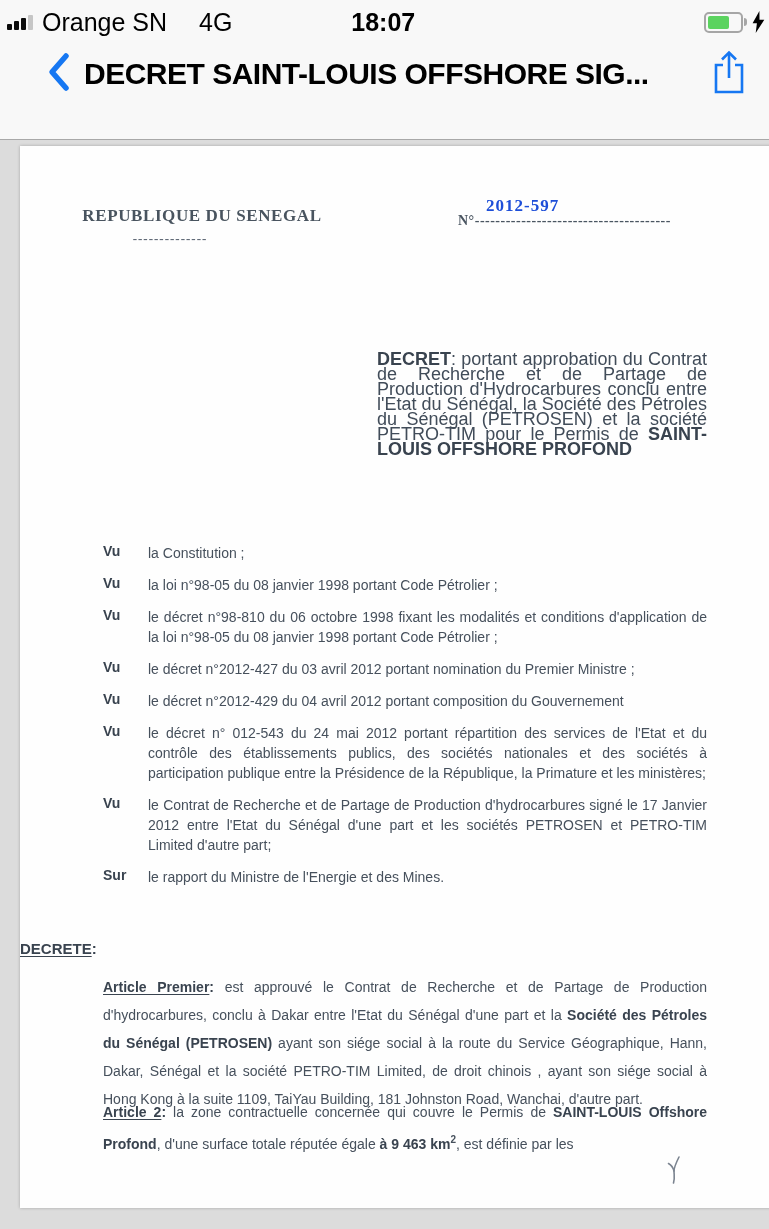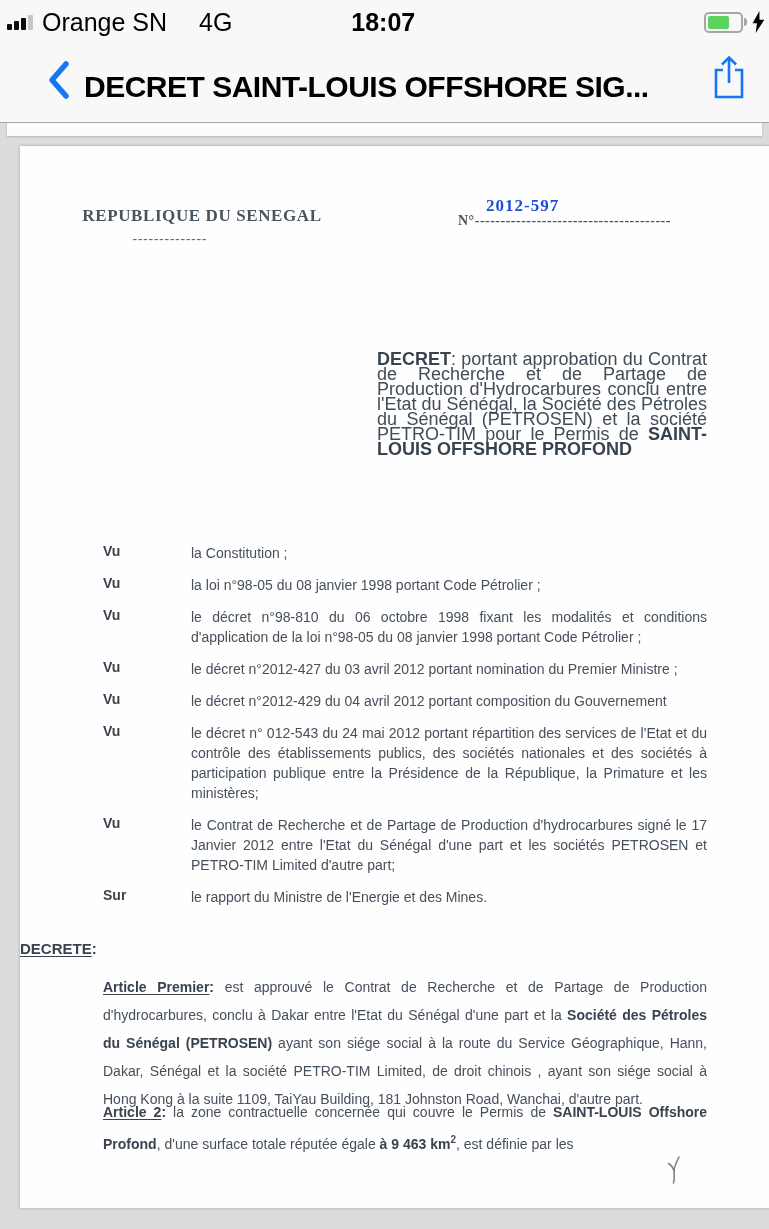--- a/index.html
+++ b/index.html
@@ -4,41 +4,41 @@
 <style>
   * { margin:0; padding:0; box-sizing:border-box; }
   html,body { background:#9a9a9a; }
   .screen {
     position:relative; width:769px; height:1229px; overflow:hidden;
     background:#dcdcdc; font-family:"Liberation Sans", sans-serif;
   }
 
   
   .topbar {
-    position:absolute; top:0; left:0; right:0; height:123px;
+    position:absolute; top:0; left:0; right:0; height:140px;
     background:#f8f8f8; border-bottom:1px solid #a8a8a8; z-index:5;
   }
   .status-row { height:44px; display:flex; align-items:center; padding:0 4px 0 7px; position:relative; }
   .sb-left { display:flex; align-items:center; }
   .bars { display:flex; align-items:flex-end; gap:2px; margin-right:9px; }
   .bar { width:5px; border-radius:1px; background:#0b0b0b; }
   .bar1{height:6px} .bar2{height:9px} .bar3{height:12px} .bar4{height:15px; background:#c6c6c6;}
   .carrier { font-size:25px; color:#000; }
   .network { font-size:25px; color:#000; margin-left:32px; }
   .sb-time {
     position:absolute; left:50%; transform:translateX(-52%);
     font-size:25px; font-weight:bold; color:#000;
   }
   .sb-right { margin-left:auto; display:flex; align-items:center; }
   .batt { position:relative; width:39px; height:21px; border:2px solid #a6a6a6; border-radius:5px; background:#f8f8f8; }
   .batt-fill { position:absolute; left:2px; top:2px; bottom:2px; width:21px; border-radius:2px; background:#5bd35f; }
   .batt-cap { width:3px; height:8px; background:#a6a6a6; border-radius:0 3px 3px 0; margin-left:1px; }
   .bolt { margin-left:5px; display:flex; }
 
-  .nav-row { height:66px; display:flex; align-items:flex-end; padding:0 22px 6px 47px; }
+  .nav-row { height:66px; display:flex; align-items:center; padding:0 22px 6px 47px; }
   .back-btn { display:flex; align-items:center; cursor:pointer; }
   .nav-title {
     flex:1; margin-left:13px; font-size:30px; font-weight:bold; color:#000;
     letter-spacing:-0.5px; white-space:nowrap; overflow:hidden;
   }
   .share-btn { display:flex; align-items:center; cursor:pointer; }
 
   
   .content { position:absolute; top:113px; left:0; right:0; bottom:0; background:#dcdcdc; }
   .prev-page {
@@ -62,21 +62,21 @@
   .hdr-right { position:absolute; top:50px; left:438px; width:225px; }
   .hdr-num { font-family:"Liberation Serif", serif; font-weight:bold; font-size:17px; letter-spacing:1px; color:#1d4ed8; margin-left:28px; }
   .hdr-numline { font-family:"Liberation Serif", serif; font-size:14px; font-weight:bold; color:#4a5561; white-space:nowrap; letter-spacing:0.5px; margin-top:-3px; }
 
   .subject { position:absolute; top:206px; left:357px; width:330px; font-size:18px; line-height:15px; text-align:justify; color:#414c59; }
   .subject .b { font-weight:bold; color:#39434f; }
 
   .president { position:absolute; top:347px; left:0; width:100%; text-align:center; font-weight:bold; font-size:15px; letter-spacing:0.2px; color:#39434f; padding-right:0; }
 
   .citations { position:absolute; top:397px; left:83px; width:604px; }
-  .cit { display:flex; margin-bottom:12px;gap:43px; }
+  .cit { display:flex; margin-bottom:12px; }
   .cit-label { width:45px; flex:0 0 45px; font-weight:bold; font-size:14px; color:#39434f; }
   .cit-text { flex:1; font-size:14px; line-height:20px; text-align:justify; color:#46505c; }
   .cit.sur { margin-top:3px; }
 
   .decrete { position:absolute; top:794px; left:0; width:100%; text-align:left; font-weight:bold; font-size:15px; color:#39434f; }
   .decrete .u { text-decoration:underline; text-underline-offset:2px; }
 
   .article { position:absolute; left:83px; width:604px; font-size:14px; line-height:28px; text-align:justify; color:#46505c; }
   .article-1 { top:827px; }
   .article-2 { top:952px; }

